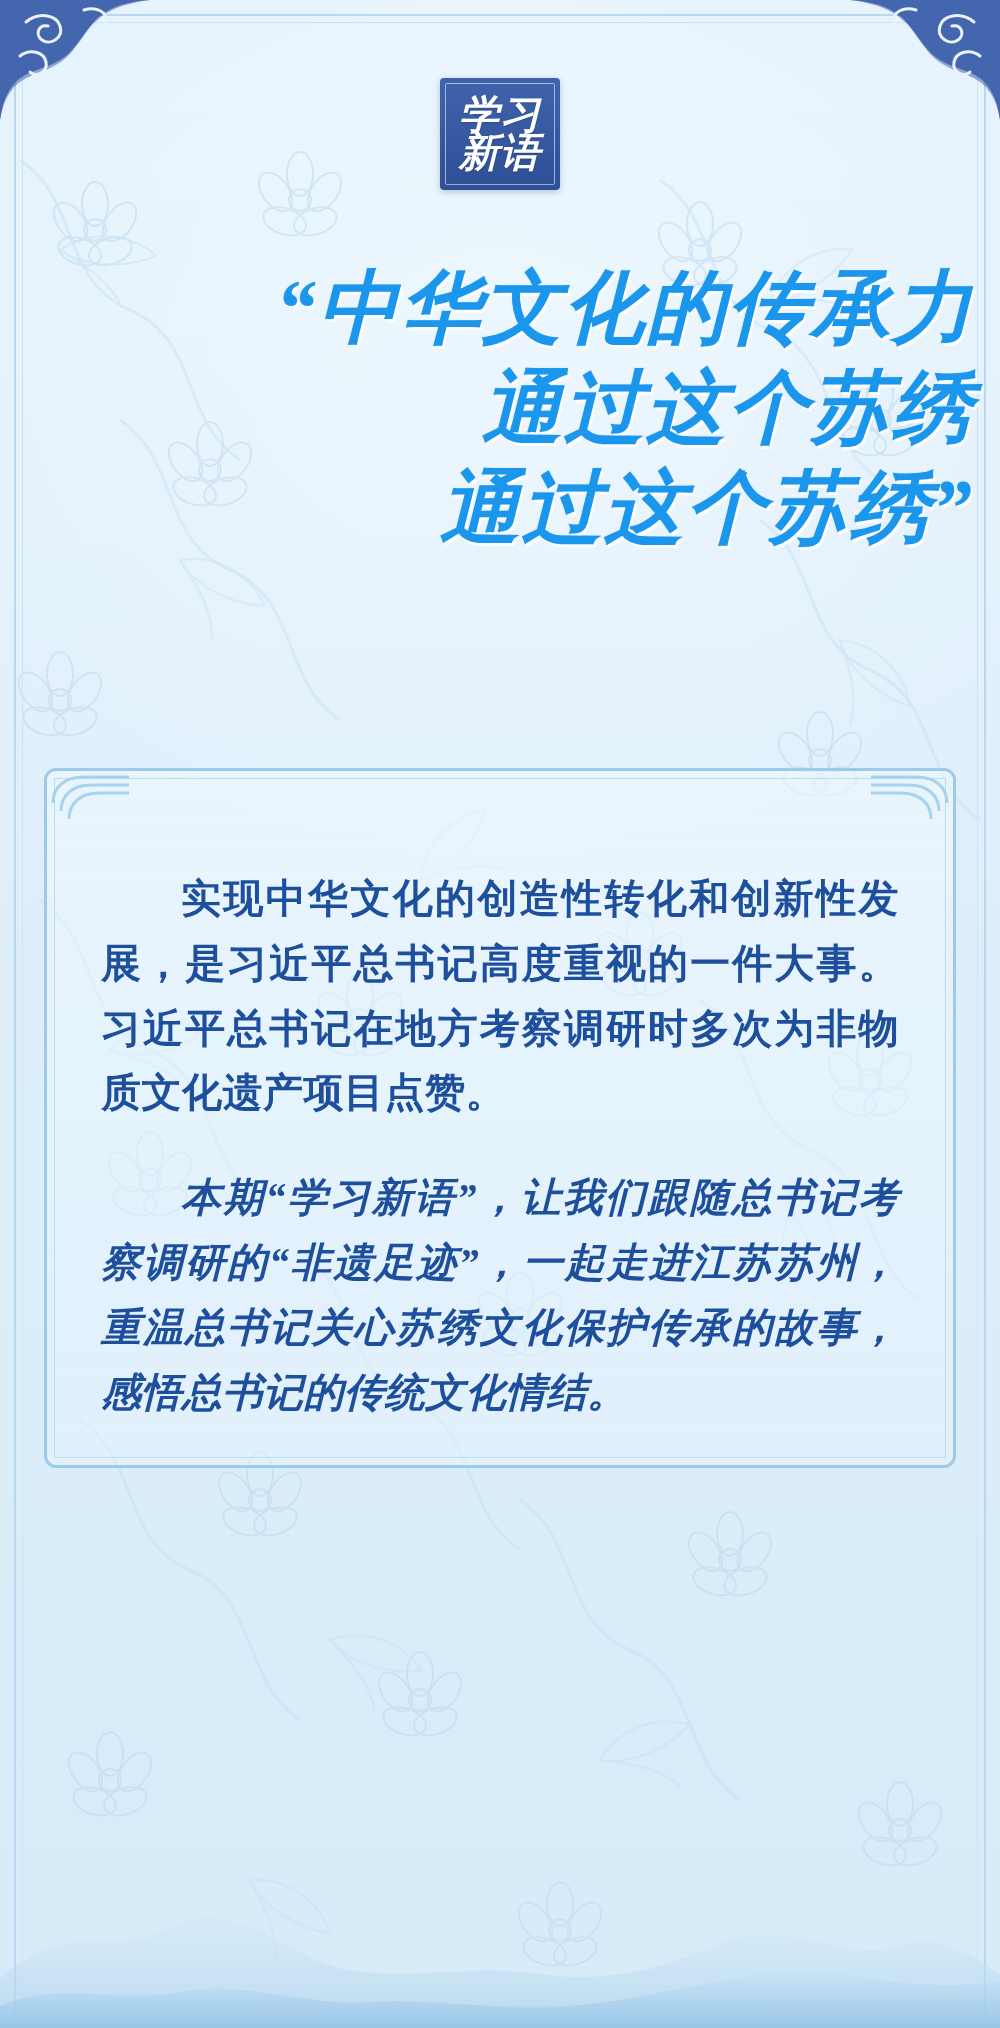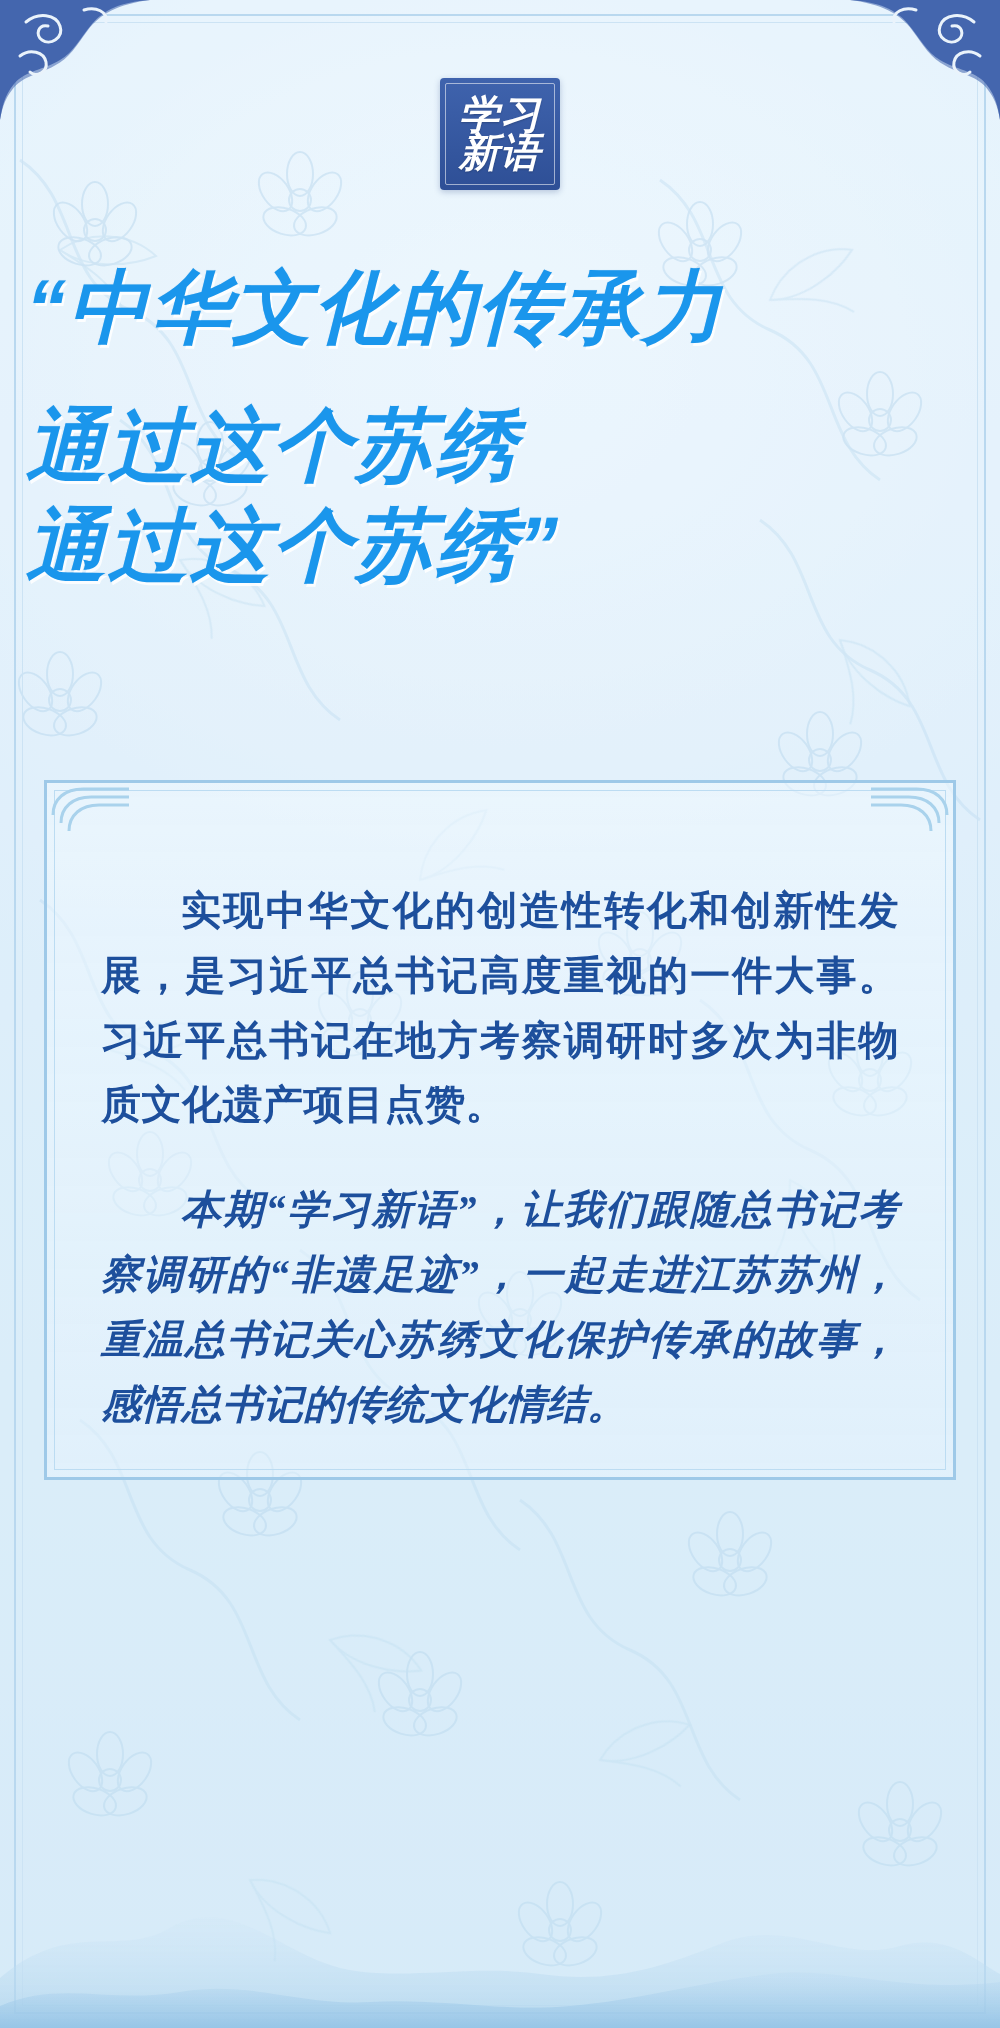--- a/index.html
+++ b/index.html
@@ -110,49 +110,48 @@
     background: linear-gradient(90deg, rgba(47,82,150,0) 0%, #4a6fb8 15%, #4a6fb8 85%, rgba(47,82,150,0) 100%);
     opacity: 0.0;
   }
 
   
   .headline {
     position: absolute;
     left: 0;
     right: 0;
     top: 258px;
-    text-align: left;
+    text-align: right;
     color: #1a96ec;
-    font-family: Liberation Sans, sans-serif;
+    font-family: Liberation Serif, serif;
     font-weight: 700;
     font-style: italic;
     font-size: 78px;
     line-height: 1.25;
     letter-spacing: 2px;
     text-shadow: 2px 3px 0 rgba(255,255,255,0.85), 0 0 1px rgba(20,120,200,0.35);
     padding: 0 26px;
   }
   .headline .ln { display: block; white-space: nowrap; }
   .headline .ln1 { font-size: 80px; }
   .headline .ln2 { font-size: 80px; }
-  .headline .ln3 { font-size: 80px; margin-top: 38px; }
+  .headline .ln3 { font-size: 80px; }
   .headline .ln4 { font-size: 80px; }
 
   
   .card {
     position: absolute;
     left: 44px;
     right: 44px;
     top: 768px;
     height: 700px;
     border: 3px solid #9ec9e8;
-    border-radius: 0;
+    border-radius: 12px;
     background: linear-gradient(180deg, rgba(240,249,255,0.55) 0%, rgba(233,245,254,0.45) 100%);
     box-sizing: border-box;
-    margin-top: 12px;
   }
   .card:before {
     content: "";
     position: absolute;
     left: 7px; top: 7px; right: 7px; bottom: 7px;
     border: 1px solid #bcdcf2;
     pointer-events: none;
   }
   .card-corner {
     position: absolute;

